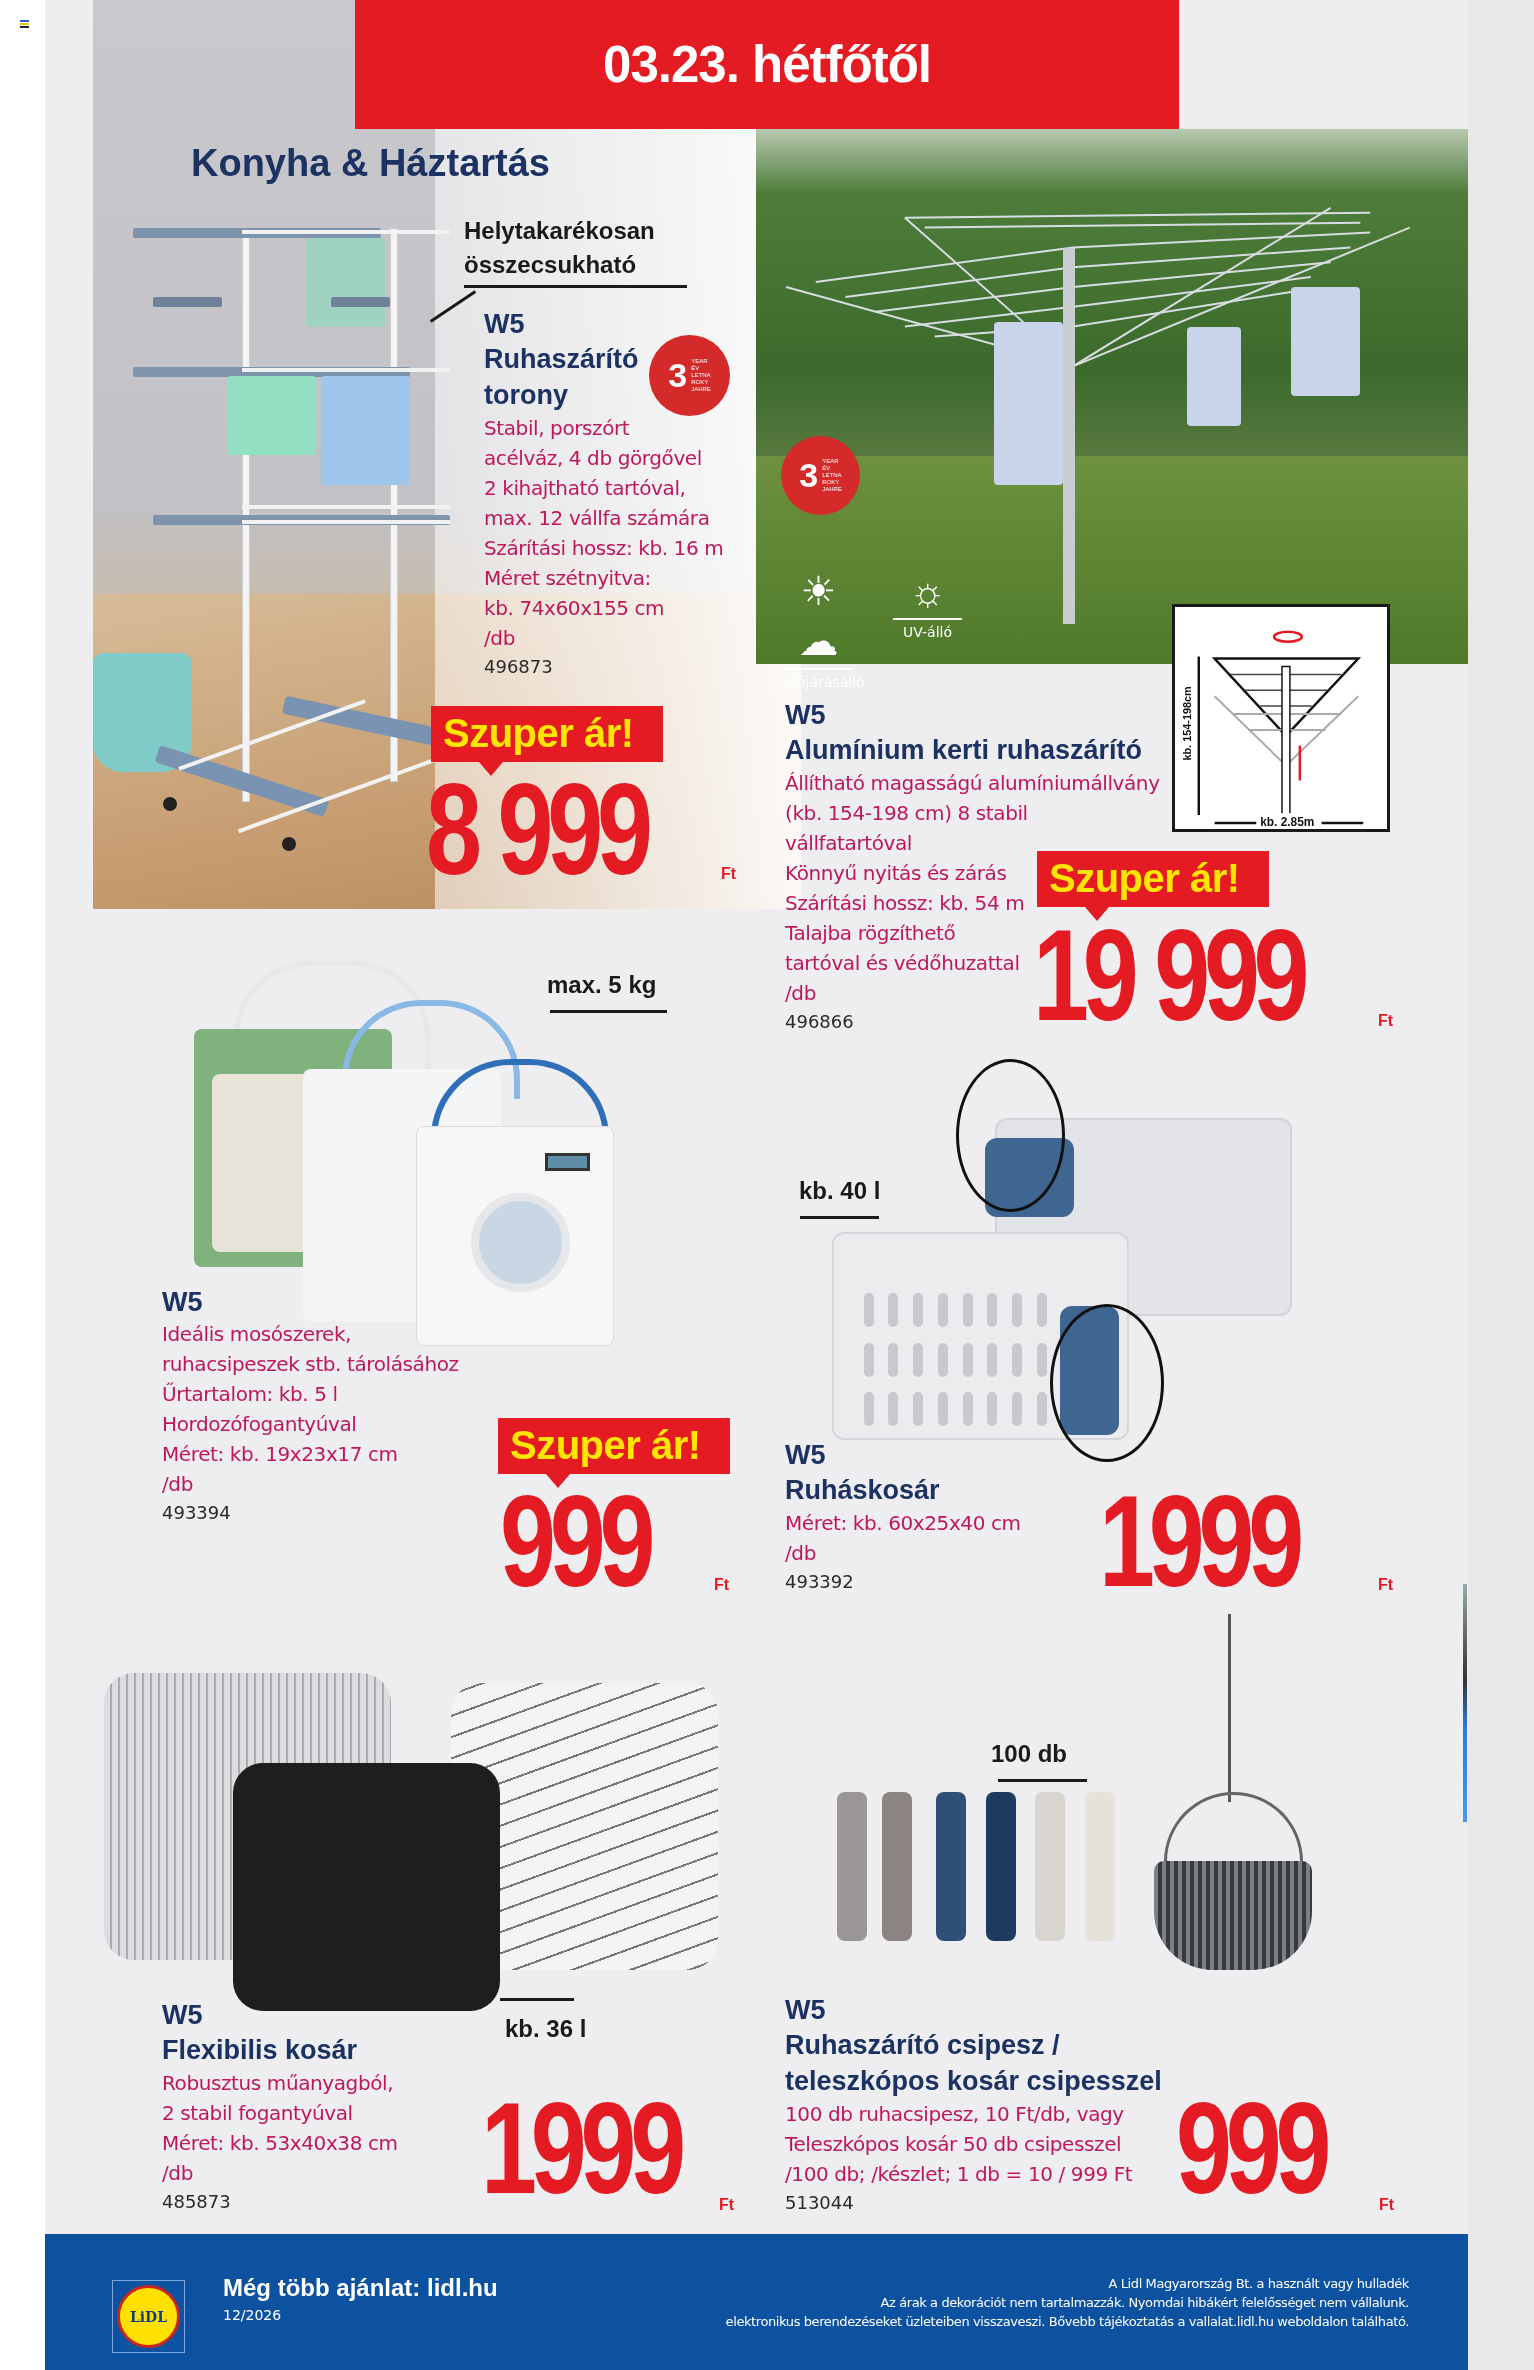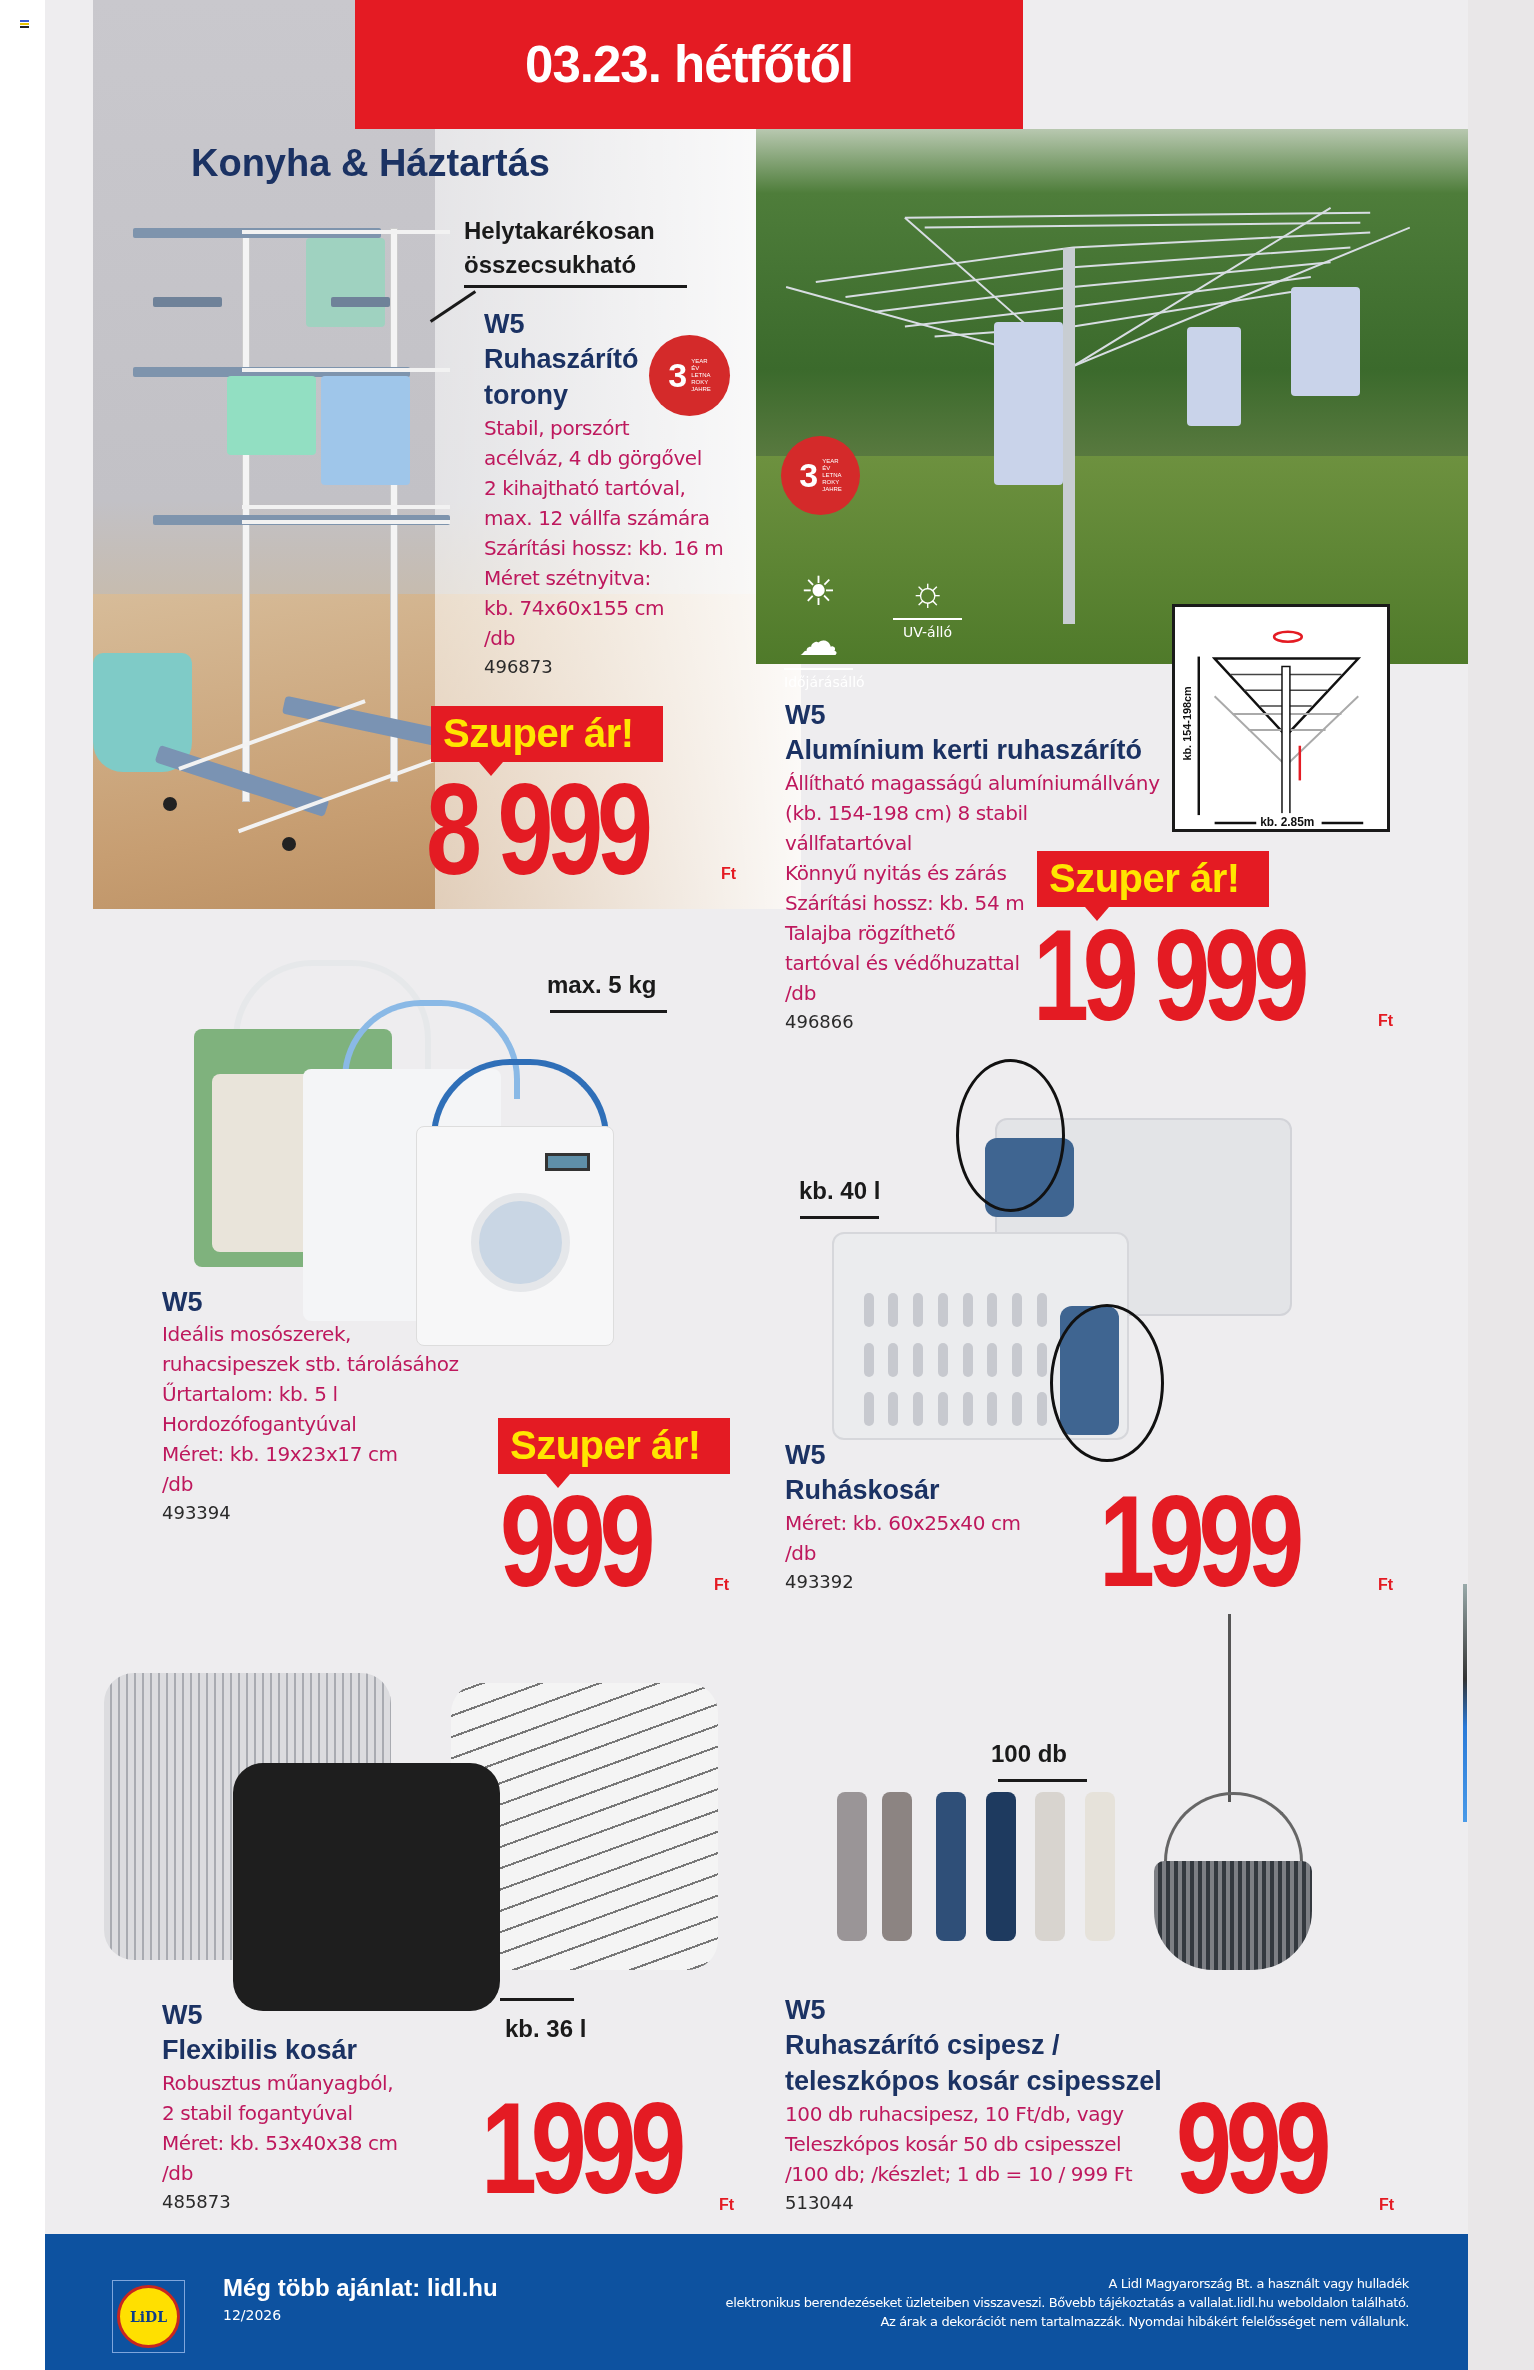--- a/index.html
+++ b/index.html
@@ -26,21 +26,21 @@
   .rack .wheel { position: absolute; width: 14px; height: 14px; background: #222; border-radius: 50%; }
   .tub { position: absolute; left: 48px; top: 614px; width: 99px; height: 119px; background: #7fcbc7; border-radius: 10px 10px 30px 30px; }
 
   .photo-right { position: absolute; left: 711px; top: 129px; width: 712px; height: 535px;
     background: linear-gradient(180deg, #b8c8b0 0%, #4e7d3a 12%, #3b6a2c 45%, #5a7a40 62%, #6b8d45 70%, #6f9242 100%); overflow: hidden; }
   .photo-right .lawn { position: absolute; left: 0; top: 327px; width: 100%; height: 208px; background: linear-gradient(180deg, #6d913f, #4f7a2a); }
   .photo-right .pole { position: absolute; left: 307px; top: 119px; width: 12px; height: 376px; background: #c8cdd2; }
   .photo-right .umbrella { position: absolute; left: 20px; top: 59px; width: 634px; height: 149px; }
   .photo-right .shirt { position: absolute; background: #c9d3ea; border-radius: 4px; }
 
-  .date-banner { position: absolute; left: 354px; top: 0; width: 668px; height: 129px; background: #e41b23; color: #fff;
+  .date-banner { position: absolute; left: 354px; top: 0; width: 824px; height: 129px; background: #e41b23; color: #fff;
     display: flex; align-items: center; justify-content: center; font-weight: bold; font-size: 51px; letter-spacing: -1px; }
 
   .section-title { position: absolute; left: 190px; top: 142px; font-size: 38px; font-weight: bold; color: #1b3263; }
   .callout { position: absolute; font-weight: bold; color: #1a1a1a; font-size: 24px; line-height: 34px; }
   .callout-line { position: absolute; height: 3px; background: #1a1a1a; }
 
   .w5 { font-weight: bold; color: #1b3263; font-size: 27px; line-height: 34px; }
   .prod-name { font-weight: bold; color: #1b3263; font-size: 27px; line-height: 36px; }
   .desc { color: #be185d; font-size: 20px; line-height: 30px; font-family: "DejaVu Sans", sans-serif; letter-spacing: -0.4px; }
   .code { color: #2a2a2a; font-size: 18px; line-height: 28px; font-family: "DejaVu Sans", sans-serif; }
@@ -376,17 +376,17 @@
 </div>
 
 <div class="footer">
   <div class="lidl-logo">
     <div class="circle">LiDL</div>
   </div>
   <div class="promo">Még több ajánlat: lidl.hu</div>
   <div class="issue">12/2026</div>
   <div class="legal">
     <div>A Lidl Magyarország Bt. a használt vagy hulladék</div>
+    <div>Az árak a dekorációt nem tartalmazzák. Nyomdai hibákért felelősséget nem vállalunk.</div>
     <div>elektronikus berendezéseket üzleteiben visszaveszi. Bővebb tájékoztatás a vallalat.lidl.hu weboldalon található.</div>
-    <div>Az árak a dekorációt nem tartalmazzák. Nyomdai hibákért felelősséget nem vállalunk.</div>
   </div>
 </div>
 
 
 </body></html>

